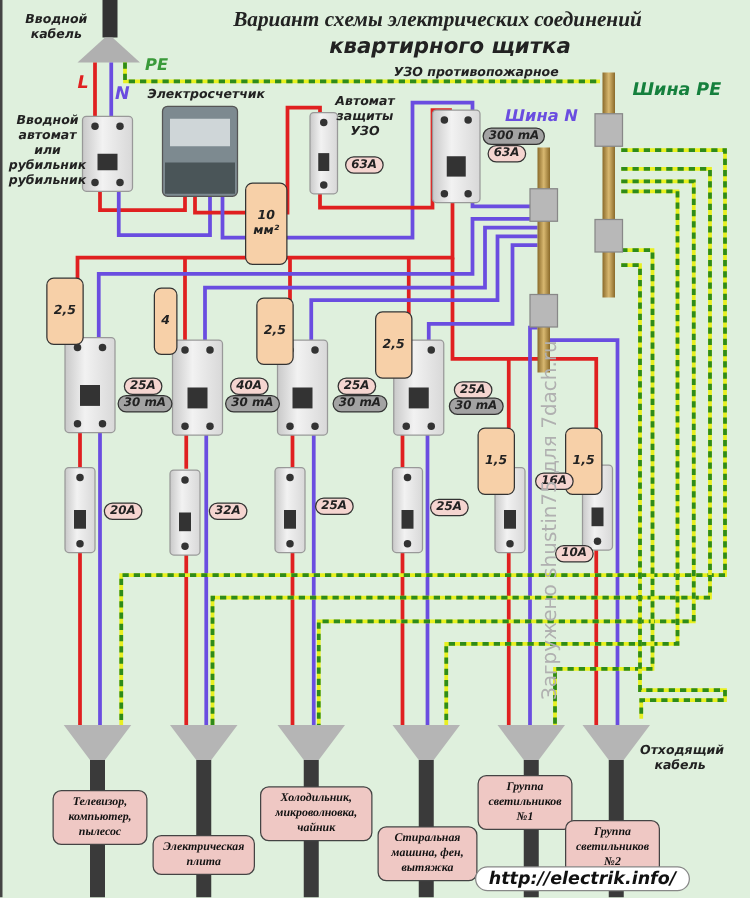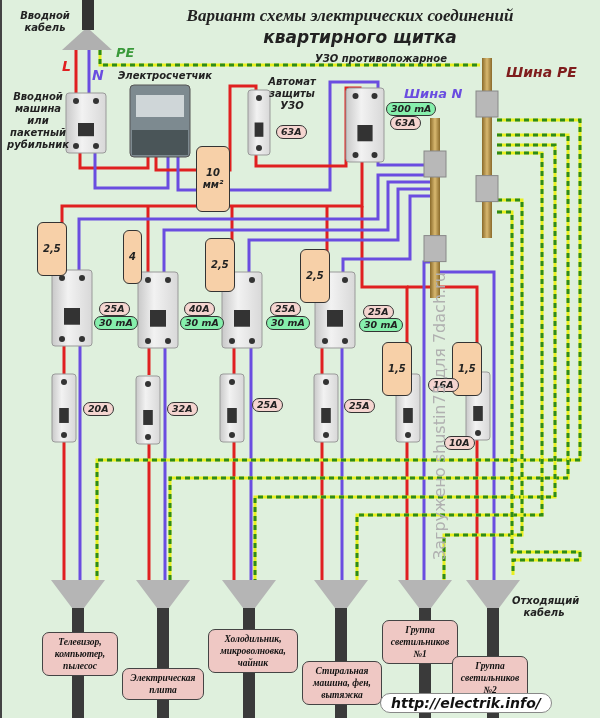--- a/index.html
+++ b/index.html
@@ -4,21 +4,21 @@
 <style>
   html, body { margin:0; padding:0; }
   body { width:600px; height:718px; background:#dff0dd; position:relative; overflow:hidden;
          font-family:"DejaVu Sans", sans-serif; }
   #diagram { position:absolute; left:0; top:0; width:600px; height:718px; }
   .title { position:absolute; font-weight:bold; font-style:italic; color:#222; font-size:17px; text-align:center; }
   .lbl { position:absolute; font-weight:bold; font-style:italic; color:#222; font-size:10px; text-align:center; line-height:12px; }
   .badge { position:absolute; font-weight:bold; font-style:italic; font-size:9.5px; color:#222;
            border:1.2px solid #333; border-radius:8px; padding:0 4px; line-height:12px; white-space:nowrap; }
   .b-amp { background:#f5d5d0; }
-  .b-ma  { background:#86efac; }
+  .b-ma  { background:#a3a3a3; }
   .b-sec { background:#f7d0a8; border-radius:6px; padding:20px 5px; font-size:10px; }
   .load { position:absolute; background:#efc8c4; border:1.2px solid #444; border-radius:7px;
           font-weight:bold; font-style:italic; font-size:9.5px; color:#111; text-align:center; line-height:12px; padding:3px 4px;font-family:Liberation Serif, serif; }
   .url { position:absolute; background:#fff; border:1.5px solid #888; border-radius:10px;
          font-weight:bold; font-style:italic; font-size:14px; color:#111; padding:1px 10px; }
   .watermark { position:absolute; right:-118px; top:560px; transform:rotate(-90deg); transform-origin:left top;
                color:#b0b0b0; font-size:16px; white-space:nowrap; font-family:"DejaVu Sans", sans-serif; }
 </style>
 </head>
 <body>
@@ -227,26 +227,26 @@
     </g>
 </svg>
 
 <div class="title" style="left:140px;top:6px;width:420px;font-family:Liberation Serif, serif;">Вариант схемы электрических соединений</div>
 <div class="title" style="left:250px;top:27px;width:220px;">квартирного щитка</div>
 
 <div class="lbl" style="left:16px;top:10px;width:58px;">Вводной кабель</div>
 <div class="lbl" style="left:62px;top:60px;color:#e02020;font-size:14px;">L</div>
 <div class="lbl" style="left:92px;top:69px;color:#6a4de0;font-size:14px;">N</div>
 <div class="lbl" style="left:116px;top:47px;color:#3a9a3a;font-size:13px;">PE</div>
-<div class="lbl" style="left:6px;top:91px;width:64px;font-size:10px;">Вводной машина или пакетный рубильник</div>
+<div class="lbl" style="left:6px;top:91px;width:64px;font-size:10px;">Вводной автомат или рубильник рубильник</div>
 <div class="lbl" style="left:118px;top:70px;font-weight:bold;font-style:italic;">Электросчетчик</div>
 <div class="lbl" style="left:266px;top:76px;width:52px;">Автомат защиты УЗО</div>
 <div class="lbl" style="left:315px;top:53px;">УЗО противопожарное</div>
 <div class="lbl" style="left:404px;top:88px;color:#6a4de0;font-size:13px;">Шина N</div>
-<div class="lbl" style="left:506px;top:66px;color:#7f1d1d;font-size:14px;">Шина PE</div>
+<div class="lbl" style="left:506px;top:66px;color:#15803d;font-size:14px;">Шина PE</div>
 <div class="lbl" style="left:512px;top:595px;width:64px;">Отходящий кабель</div>
 
 <div class="badge b-sec" style="left:196px;top:146px;width:22px;white-space:normal;text-align:center;">10 мм²</div>
 <div class="badge b-amp" style="left:276px;top:125px;">63A</div>
 <div class="badge b-ma" style="left:386px;top:102px;">300 mA</div>
 <div class="badge b-amp" style="left:390px;top:116px;">63A</div>
 
 <div class="badge b-sec" style="left:37px;top:222px;">2,5</div>
 <div class="badge b-sec" style="left:123px;top:230px;">4</div>
 <div class="badge b-sec" style="left:205px;top:238px;">2,5</div>

